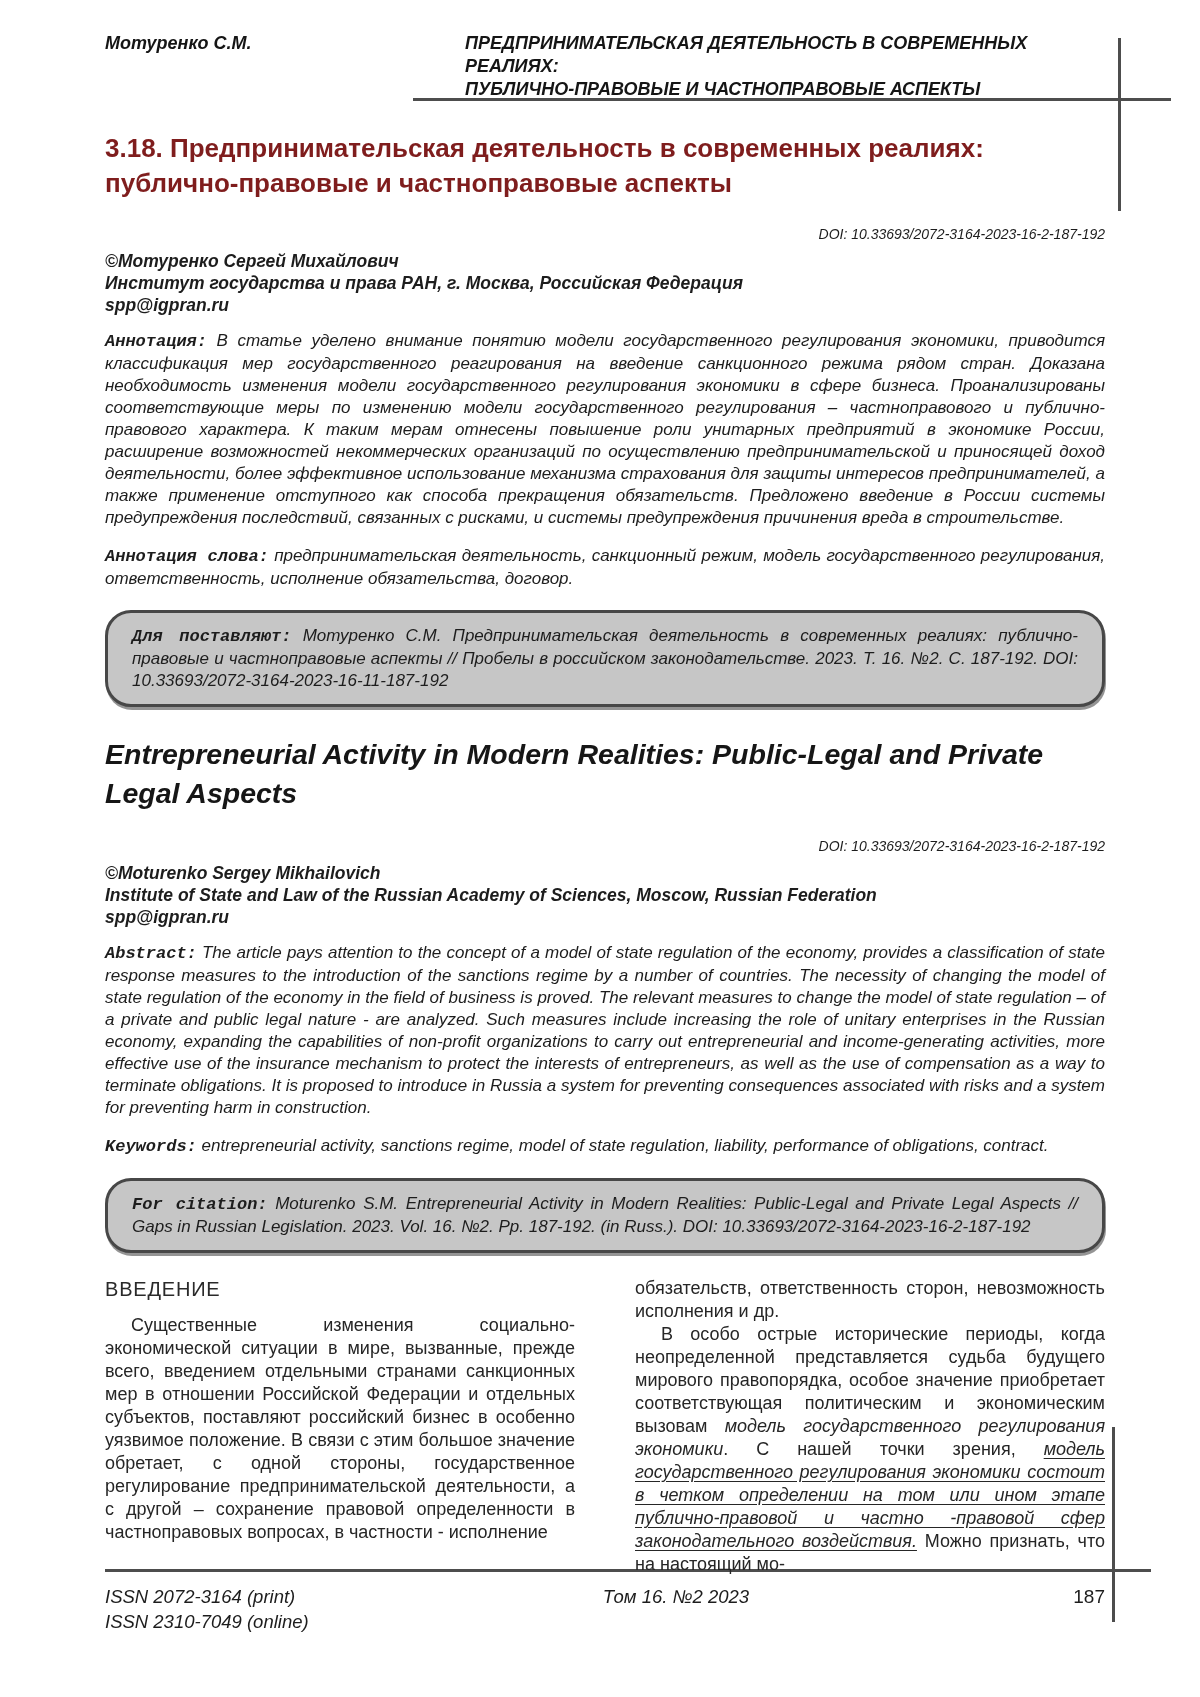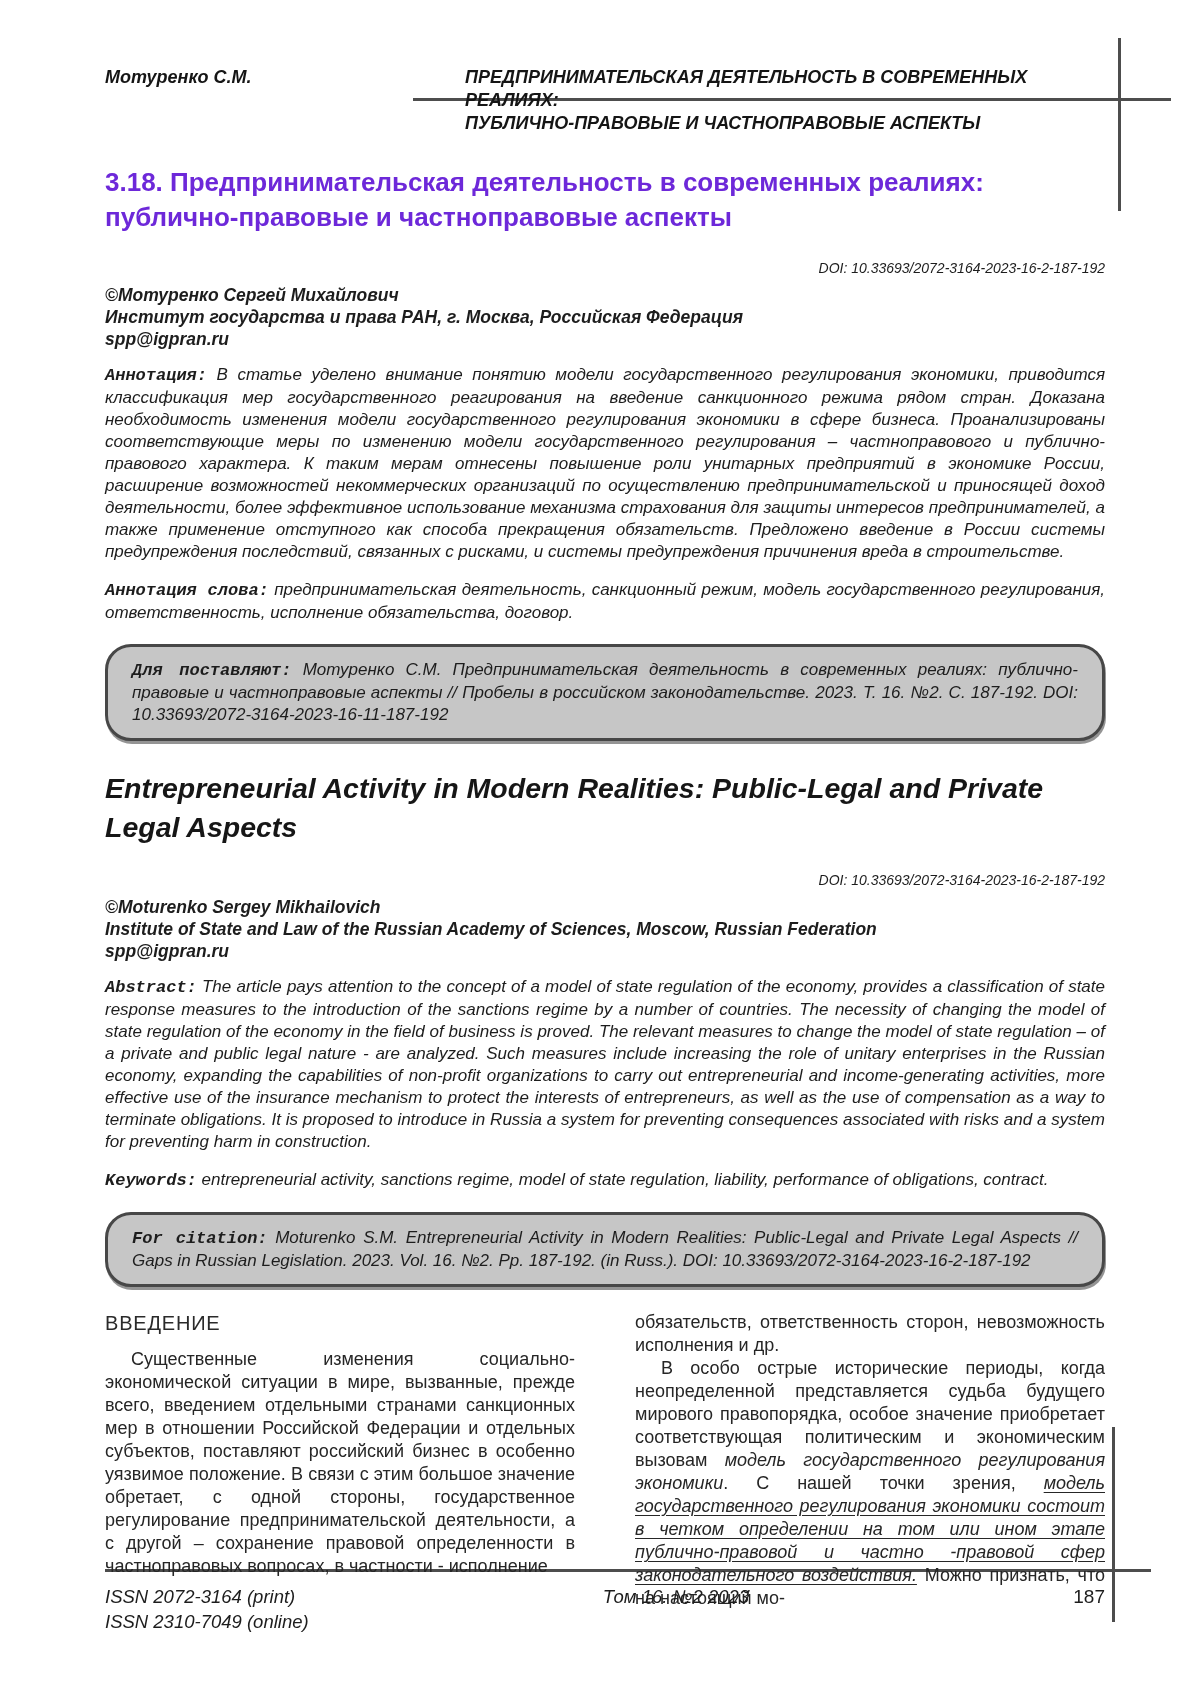--- a/index.html
+++ b/index.html
@@ -15,26 +15,26 @@
 
   
   .rule{position:absolute;background:#4d4d4d;}
   .rule-top-h{left:413px;top:98px;width:758px;height:3px;}
   .rule-top-v{left:1118px;top:38px;width:3px;height:173px;}
   .rule-bottom-h{left:105px;top:1569px;width:1046px;height:3px;}
   .rule-bottom-v{left:1112px;top:1427px;width:3px;height:195px;}
 
   
   .running-head{display:flex;justify-content:space-between;align-items:flex-start;
-    padding-top:66px;font-weight:bold;font-style:italic;font-size:18px;line-height:23px;color:#151515;}
+    padding-top:32px;font-weight:bold;font-style:italic;font-size:18px;line-height:23px;color:#151515;}
   .rh-title{max-width:640px;}
   .rh-title span{display:block;}
 
   
-  .title-ru{margin:30px 0 0;font-size:26px;line-height:35px;font-weight:bold;font-style:normal;color:#6d28d9;}
+  .title-ru{margin:30px 0 0;font-size:26px;line-height:35px;font-weight:bold;font-style:normal;color:#7f1d1d;}
   .title-ru span{display:block;}
   .doi-line{margin-top:22px;text-align:right;font-style:italic;font-size:14px;line-height:22px;color:#1d1d1d;}
   .author-block{margin-top:5px;font-weight:bold;font-style:italic;font-size:17.5px;line-height:22px;}
   .fm-para{margin:14px 0 0;font-style:italic;font-size:17px;line-height:22px;text-align:justify;color:#1d1d1d;}
   .fm-para b{font-weight:bold;font-family:Liberation Mono, monospace;}
   .kw{margin-top:16px;}
 
   .cite-box{margin:20px 0 0;background:#c6c6c6;border:3px solid #474747;border-radius:26px;
     padding:12px 24px;box-shadow:1px 3px 0 rgba(60,60,60,.55);}
   .cite-box .fm-para{margin:0;}

